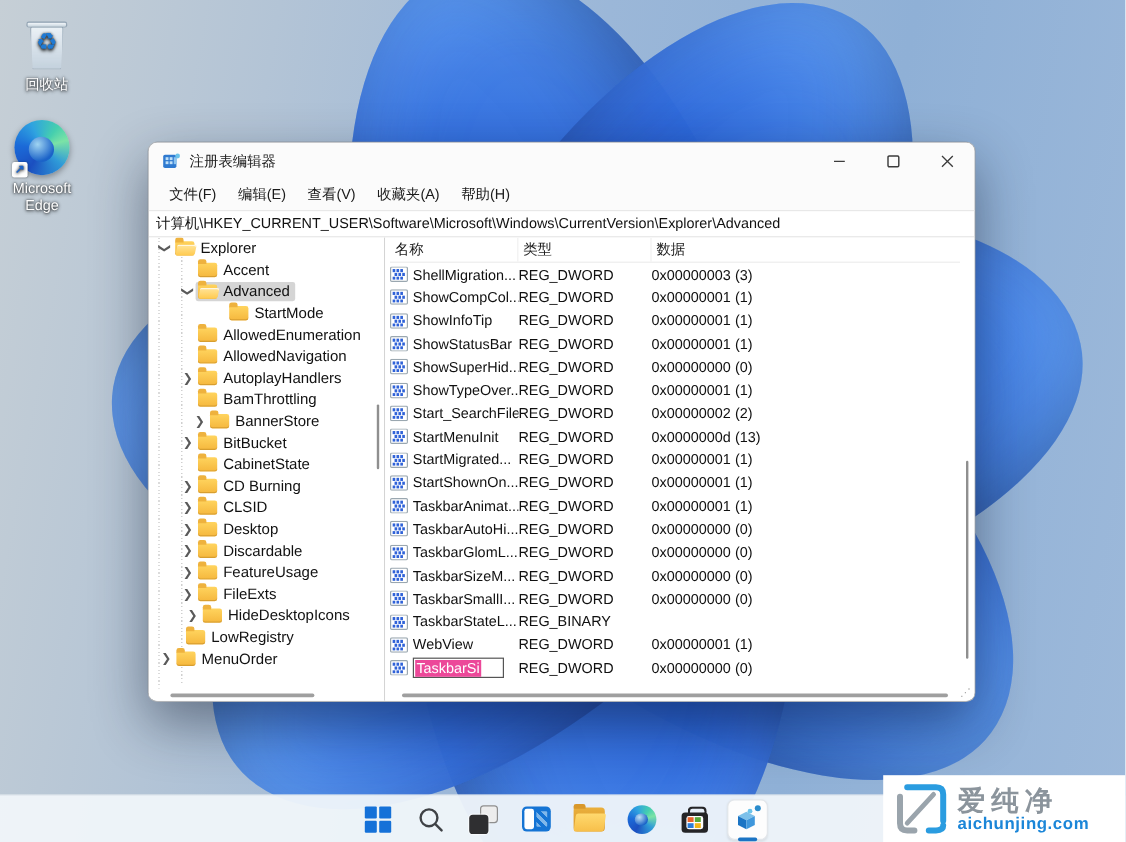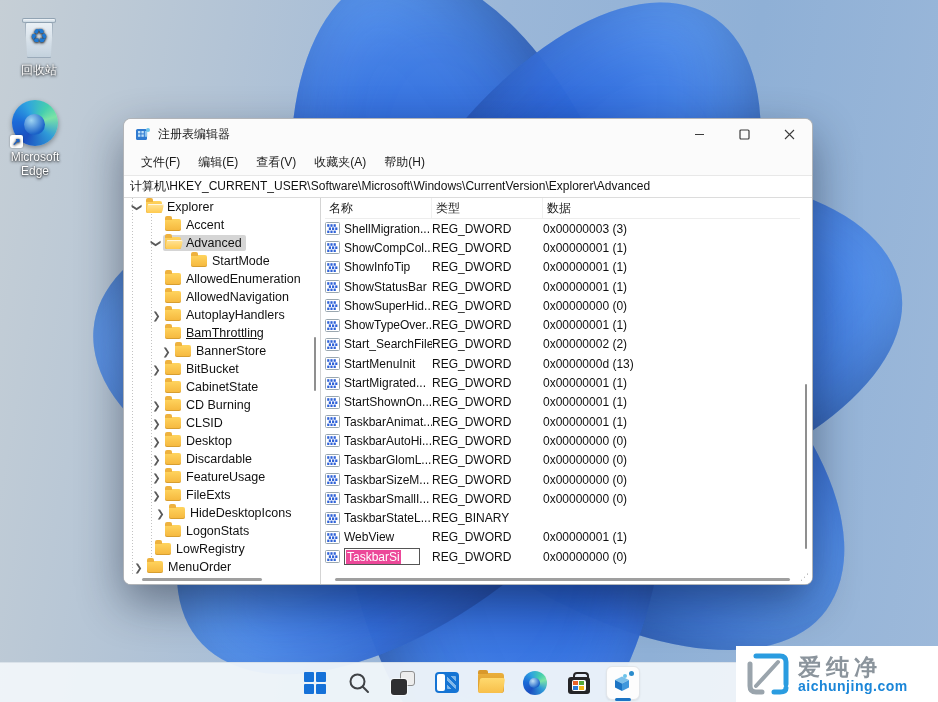--- a/index.html
+++ b/index.html
@@ -290,21 +290,21 @@
             </div>
 
             <div class="trow" style="padding-left: 26px;">
               <span class="chev chev-collapsed"></span>
               <span class="node">
                 <span class="folder closed"></span>
                 <span>AutoplayHandlers</span>
               </span>
             </div>
 
-            <div class="trow" style="padding-left: 26px; text-decoration: underline;">
+            <div class="trow" style="padding-left: 26px;">
               <span class="chev chev-none"></span>
               <span class="node">
                 <span class="folder closed"></span>
                 <span>BamThrottling</span>
               </span>
             </div>
 
             <div class="trow" style="padding-left: 36px;">
               <span class="chev chev-collapsed"></span>
               <span class="node">
@@ -378,27 +378,20 @@
             </div>
 
             <div class="trow" style="padding-left: 30px;">
               <span class="chev chev-collapsed"></span>
               <span class="node">
                 <span class="folder closed"></span>
                 <span>HideDesktopIcons</span>
               </span>
             </div>
 
-            <div class="trow" style="padding-left: 26px;">
-              <span class="chev chev-none"></span>
-              <span class="node">
-                <span class="folder closed"></span>
-                <span>LogonStats</span>
-              </span>
-            </div>
 
             <div class="trow" style="padding-left: 16px;">
               <span class="chev chev-none"></span>
               <span class="node">
                 <span class="folder closed"></span>
                 <span>LowRegistry</span>
               </span>
             </div>
 
             <div class="trow" style="padding-left: 8px;">

